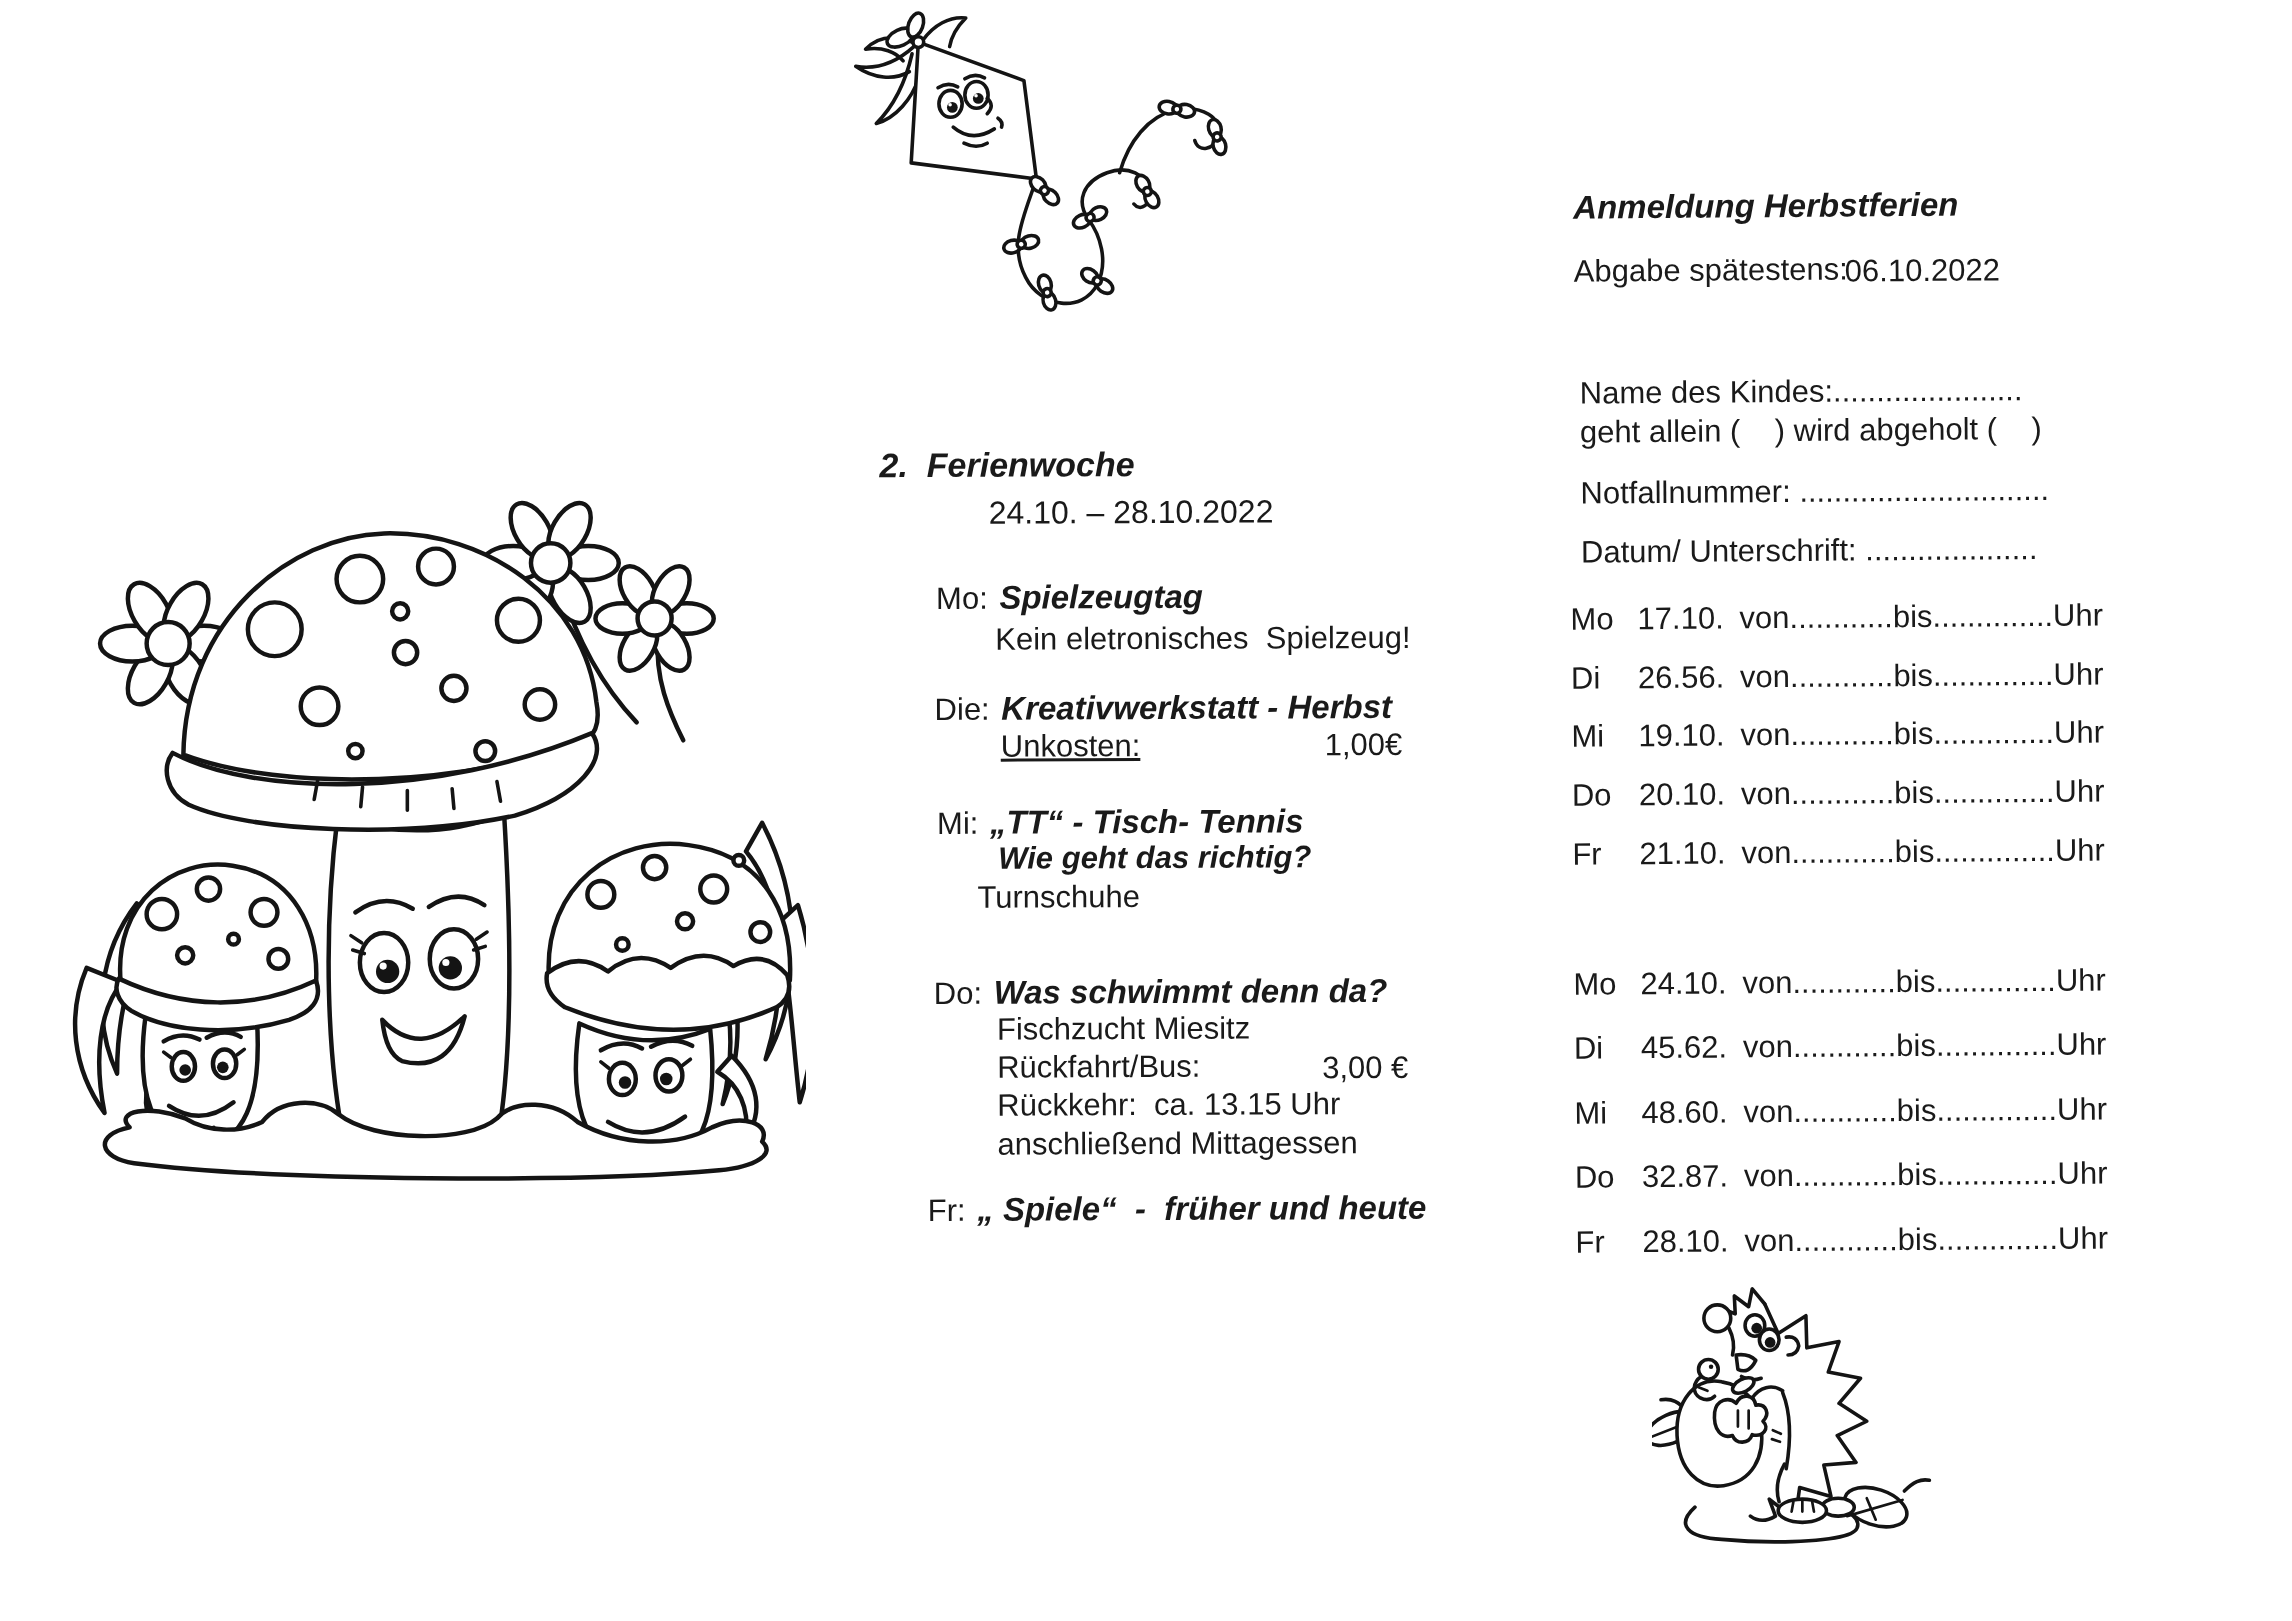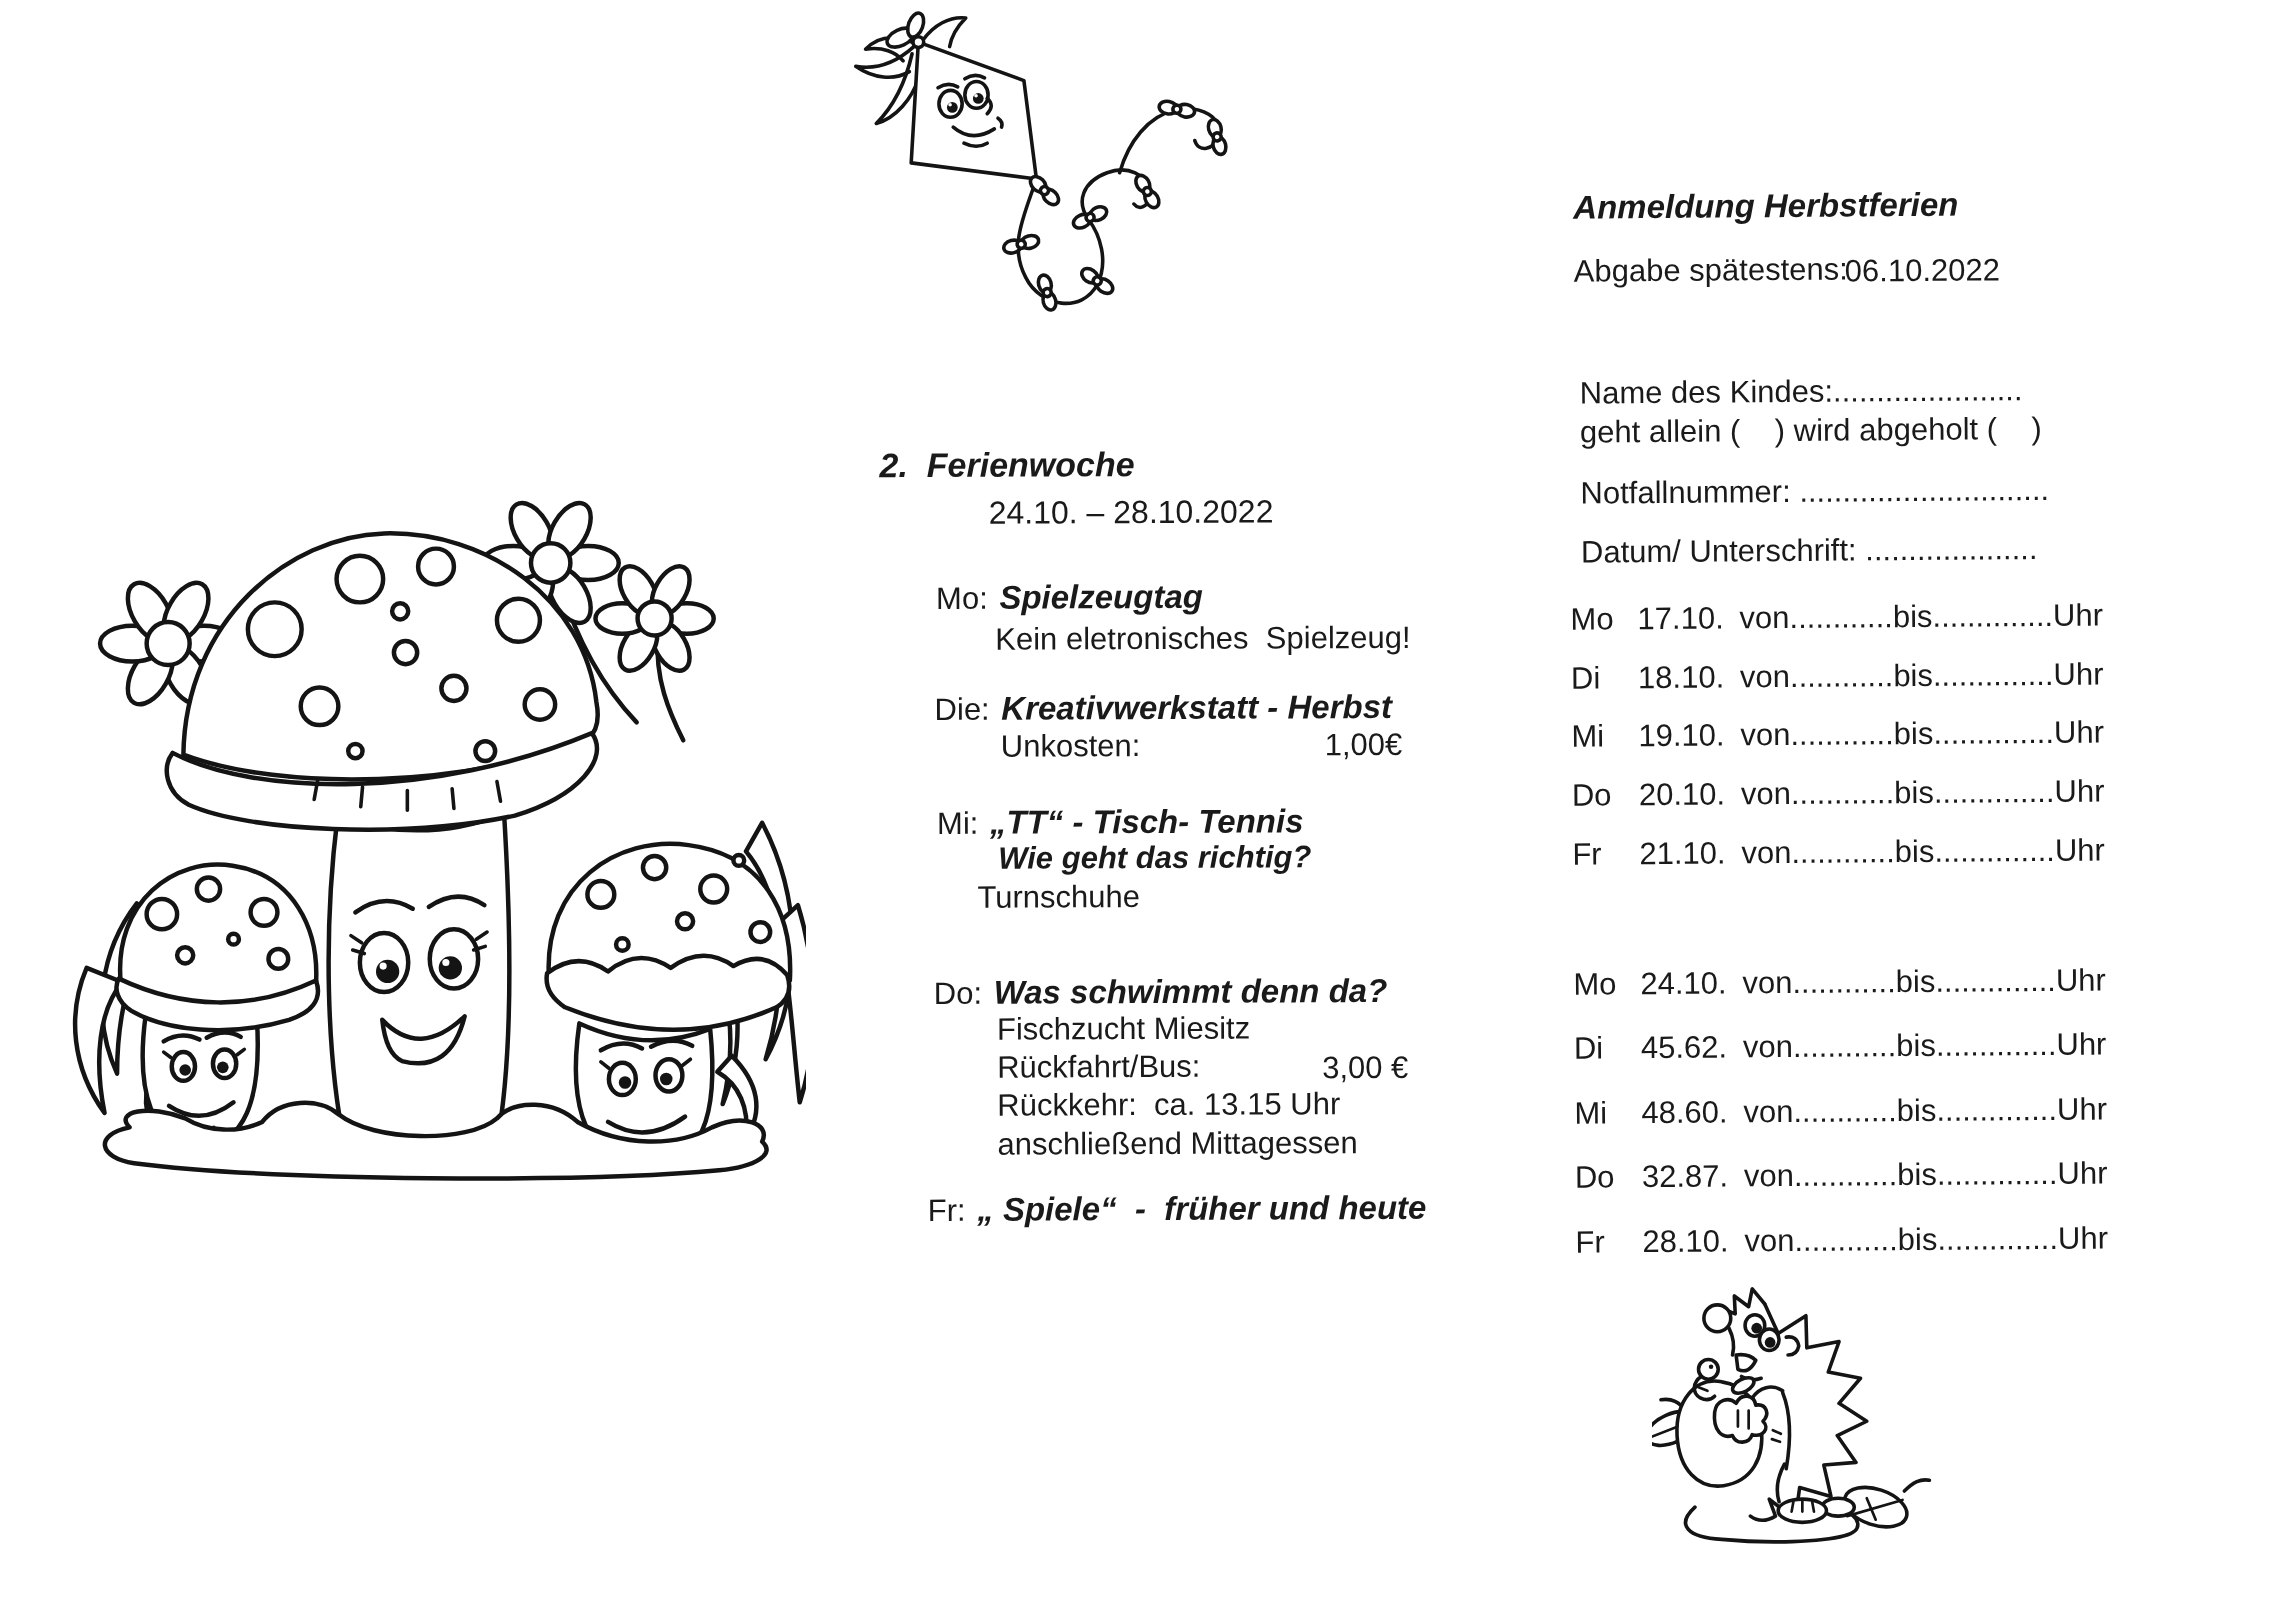--- a/index.html
+++ b/index.html
@@ -231,21 +231,21 @@
   </div>
 
   <div class="midcol">
     <div class="line heading" style="left:881px;top:428px;margin-top:16px;">2. &nbsp;Ferienwoche</div>
     <div class="line" style="left:990px;top:493px;font-size:32px;">24.10. – 28.10.2022</div>
 
     <div class="line" style="left:937px;top:577px;"><span class="lbl">Mo:</span><span class="title">Spielzeugtag</span></div>
     <div class="line" style="left:996px;top:620px;">Kein eletronisches &nbsp;Spielzeug!</div>
 
     <div class="line" style="left:935px;top:688px;"><span class="lbl">Die:</span><span class="title">Kreativwerkstatt - Herbst</span></div>
-    <div class="line" style="left:1001px;top:727px;">Unkosten:</div>
+    <div class="line" style="left:1001px;top:727px;text-decoration:underline;">Unkosten:</div>
     <div class="line" style="left:1325px;top:727px;">1,00€</div>
 
     <div class="line" style="left:937px;top:802px;"><span class="lbl">Mi:</span><span class="title">„TT“ - Tisch- Tennis</span></div>
     <div class="line title" style="left:998px;top:839px;font-size:31px;">Wie geht das richtig?</div>
     <div class="line" style="left:977px;top:878px;">Turnschuhe</div>
 
     <div class="line" style="left:933px;top:972px;"><span class="lbl">Do:</span><span class="title">Was schwimmt denn da?</span></div>
     <div class="line" style="left:996px;top:1010px;">Fischzucht Miesitz</div>
     <div class="line" style="left:996px;top:1048px;">Rückfahrt/Bus:</div>
     <div class="line" style="left:1321px;top:1050px;">3,00 €</div>
@@ -259,21 +259,21 @@
     <div class="line title" style="left:1578px;top:191px;">Anmeldung Herbstferien</div>
     <div class="line" style="left:1578px;top:256px;">Abgabe spätestens:</div>
     <div class="line" style="left:1849px;top:258px;">06.10.2022</div>
 
     <div class="line" style="left:1583px;top:378px;">Name des Kindes:......................</div>
     <div class="line" style="left:1583px;top:417px;">geht allein (&nbsp;&nbsp;&nbsp;&nbsp;) wird abgeholt (&nbsp;&nbsp;&nbsp;&nbsp;)</div>
     <div class="line" style="left:1583px;top:478px;">Notfallnummer: .............................</div>
     <div class="line" style="left:1583px;top:537px;">Datum/ Unterschrift: ....................</div>
 
     <div class="schedrow" style="left:1572px;top:605px;"><span class="day">Mo</span><span class="date">17.10.</span><span>von............bis..............Uhr</span></div>
-    <div class="schedrow" style="left:1572px;top:664px;"><span class="day">Di</span><span class="date">18.10.</span><span>von............bis..............Uhr</span></div>
+    <div class="schedrow" style="left:1572px;top:664px;"><span class="day">Di</span><span class="date">26.56.</span><span>von............bis..............Uhr</span></div>
     <div class="schedrow" style="left:1572px;top:722px;"><span class="day">Mi</span><span class="date">19.10.</span><span>von............bis..............Uhr</span></div>
     <div class="schedrow" style="left:1572px;top:781px;"><span class="day">Do</span><span class="date">20.10.</span><span>von............bis..............Uhr</span></div>
     <div class="schedrow" style="left:1572px;top:840px;"><span class="day">Fr</span><span class="date">21.10.</span><span>von............bis..............Uhr</span></div>
 
     <div class="schedrow" style="left:1572px;top:970px;"><span class="day">Mo</span><span class="date">24.10.</span><span>von............bis..............Uhr</span></div>
     <div class="schedrow" style="left:1572px;top:1034px;"><span class="day">Di</span><span class="date">45.62.</span><span>von............bis..............Uhr</span></div>
     <div class="schedrow" style="left:1572px;top:1099px;"><span class="day">Mi</span><span class="date">48.60.</span><span>von............bis..............Uhr</span></div>
     <div class="schedrow" style="left:1572px;top:1163px;"><span class="day">Do</span><span class="date">32.87.</span><span>von............bis..............Uhr</span></div>
     <div class="schedrow" style="left:1572px;top:1228px;"><span class="day">Fr</span><span class="date">28.10.</span><span>von............bis..............Uhr</span></div>
   </div>

